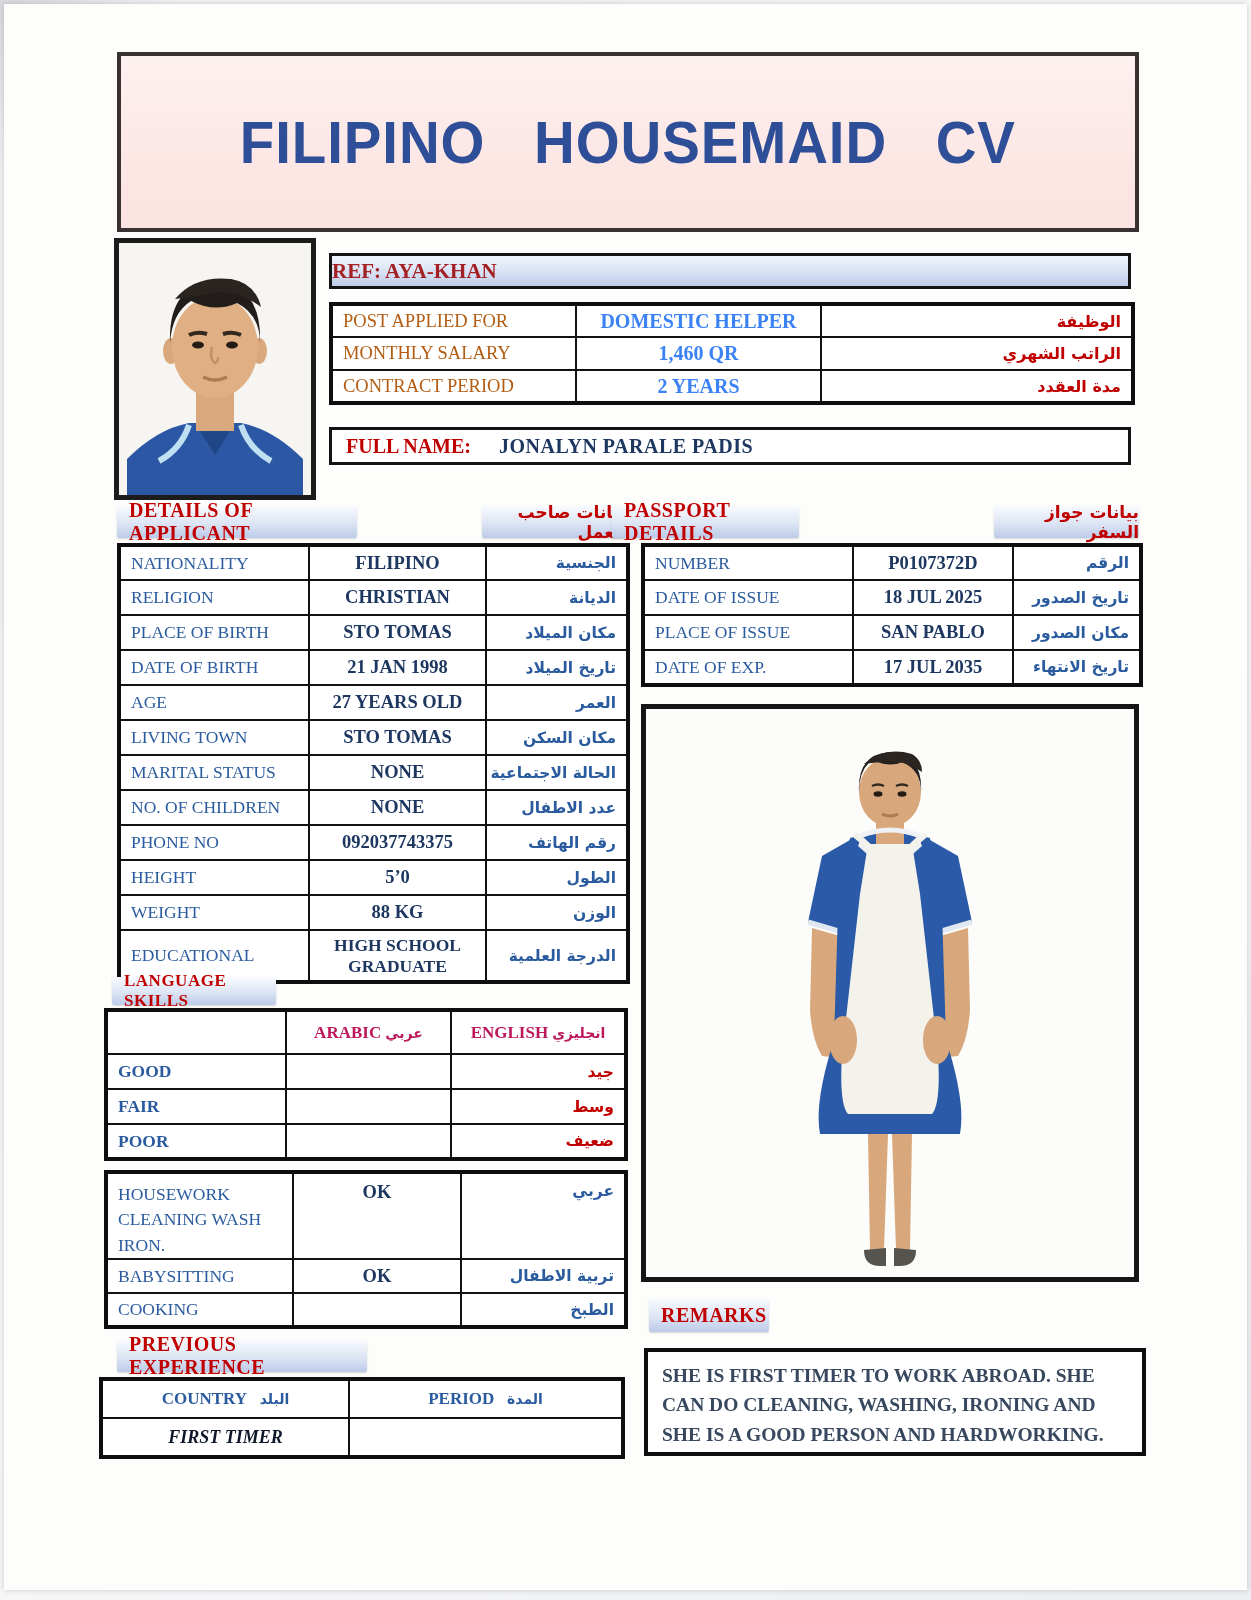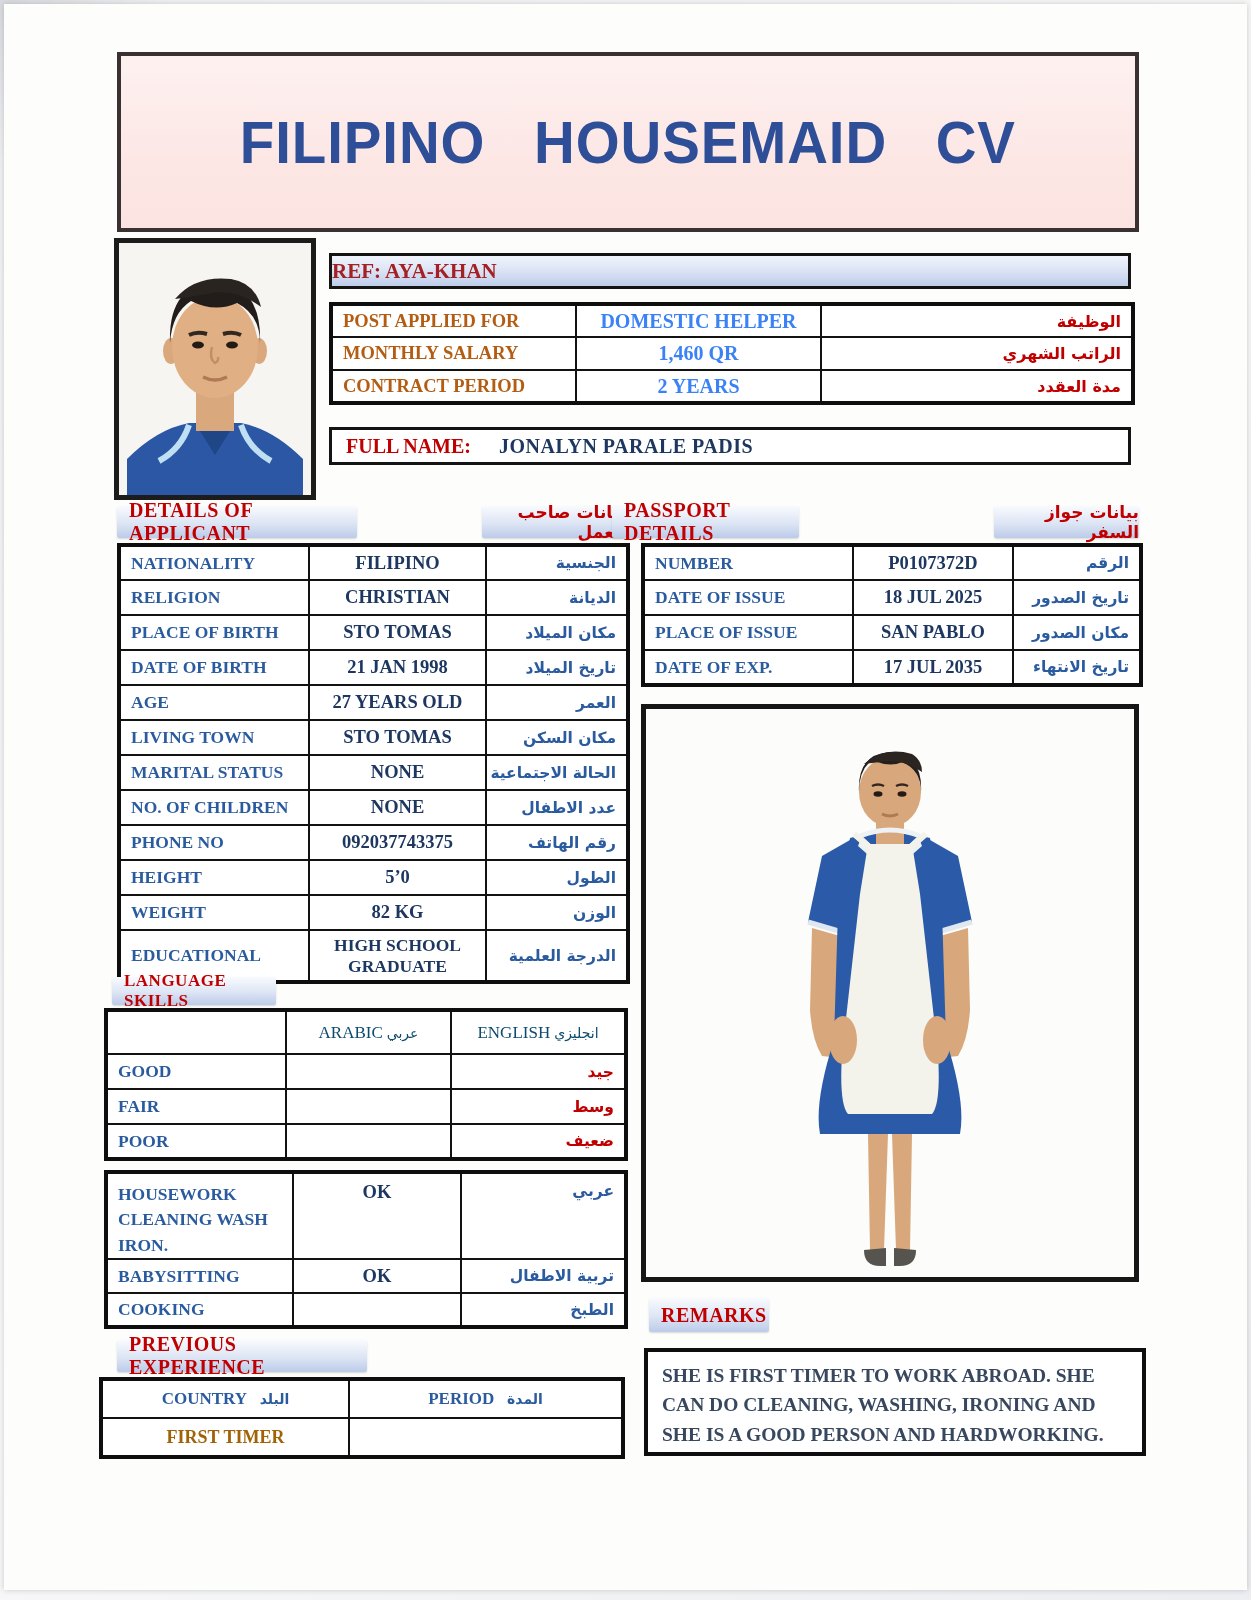--- a/index.html
+++ b/index.html
@@ -65,49 +65,49 @@
     border-radius:2px; box-shadow:0 1px 2px rgba(0,0,0,.15);
   }
   .chip.en { font-size:20px; padding-left:12px; letter-spacing:.5px; }
   .chip.ar { font-size:17px; justify-content:center; font-family:"DejaVu Sans", sans-serif; direction:rtl; }
 
   
   table { border-collapse:collapse; position:absolute; table-layout:fixed; background:#fff; }
   td { border:2px solid #121212; vertical-align:middle; overflow:hidden; }
   .t-outer { border:4px solid #0e0e0e; }
 
-  .lab   { color:#2a5b9e; font-weight:bold; font-size:17.5px; padding-left:10px; }
+  .lab   { color:#2a5b9e; font-weight:normal; font-size:17.5px; padding-left:10px; }
   .val   { color:#1d3760; font-weight:bold; font-size:18.5px; text-align:center; }
   .arab  { color:#2a5b9e; font-weight:bold; font-size:15.5px; text-align:right; padding-right:10px;
            direction:rtl; font-family:"DejaVu Sans", sans-serif; }
   .arab.red { color:#c00000; }
 
   .job-table  td { height:33px; }
   .job-table .lab { color:#b35c12; font-size:18.5px; }
   .job-table .val { font-size:20px; color:#3b82f6; }
   .job-table .arab { color:#c00000; font-size:16px; }
 
   .details-table td { height:35px; }
   .details-table tr.tall td { height:52px; }
   .passport-table td { height:35px; }
 
   .language-table tr.hdr td { height:44px; }
   .language-table td { height:35px; }
-  .hdr-word { color:#0c4a6e; font-weight:normal; font-size:17px; }
+  .hdr-word { color:#be185d; font-weight:bold; font-size:17px; }
   .hdr-ar { font-family:"DejaVu Sans", sans-serif; font-size:14px; }
   .lvl { color:#2a5b9e; font-weight:bold; font-size:17.5px; padding-left:10px; }
 
   .skills-table tr.big td { height:78px; vertical-align:top; padding-top:8px; }
   .skills-table td { height:34px; }
   .skills-table .val { vertical-align:top; }
 
   .experience-table td { height:39px; text-align:center; }
   .exp-hd { color:#2a5b9e; font-weight:bold; font-size:17px; }
   .exp-hd .hdr-ar { color:#2a5b9e;margin-top:35px; }
-  .exp-val { color:#a16207; font-weight:bold; font-size:18px; }
+  .exp-val { color:#0f172a; font-weight:bold; font-size:18px;font-style:italic; }
 
   .remarks-box {
     left:640px; top:1344px; width:502px; height:108px;
     border:4px solid #0e0e0e; background:#fff;
     padding:9px 14px;
     color:#37475e; font-weight:bold; font-size:19.5px; line-height:1.5;
   }
 </style>
 </head>
 <body>
@@ -233,21 +233,21 @@
       <td class="val">092037743375</td>
       <td class="arab">رقم الهاتف</td>
     </tr>
     <tr>
       <td class="lab">HEIGHT</td>
       <td class="val">5’0</td>
       <td class="arab">الطول</td>
     </tr>
     <tr>
       <td class="lab">WEIGHT</td>
-      <td class="val">82 KG</td>
+      <td class="val">88 KG</td>
       <td class="arab">الوزن</td>
     </tr>
     <tr class="tall">
       <td class="lab">EDUCATIONAL</td>
       <td class="val" style="font-size:17.5px">HIGH SCHOOL GRADUATE</td>
       <td class="arab">الدرجة العلمية</td>
     </tr>
   </tbody>
     </table>
 

